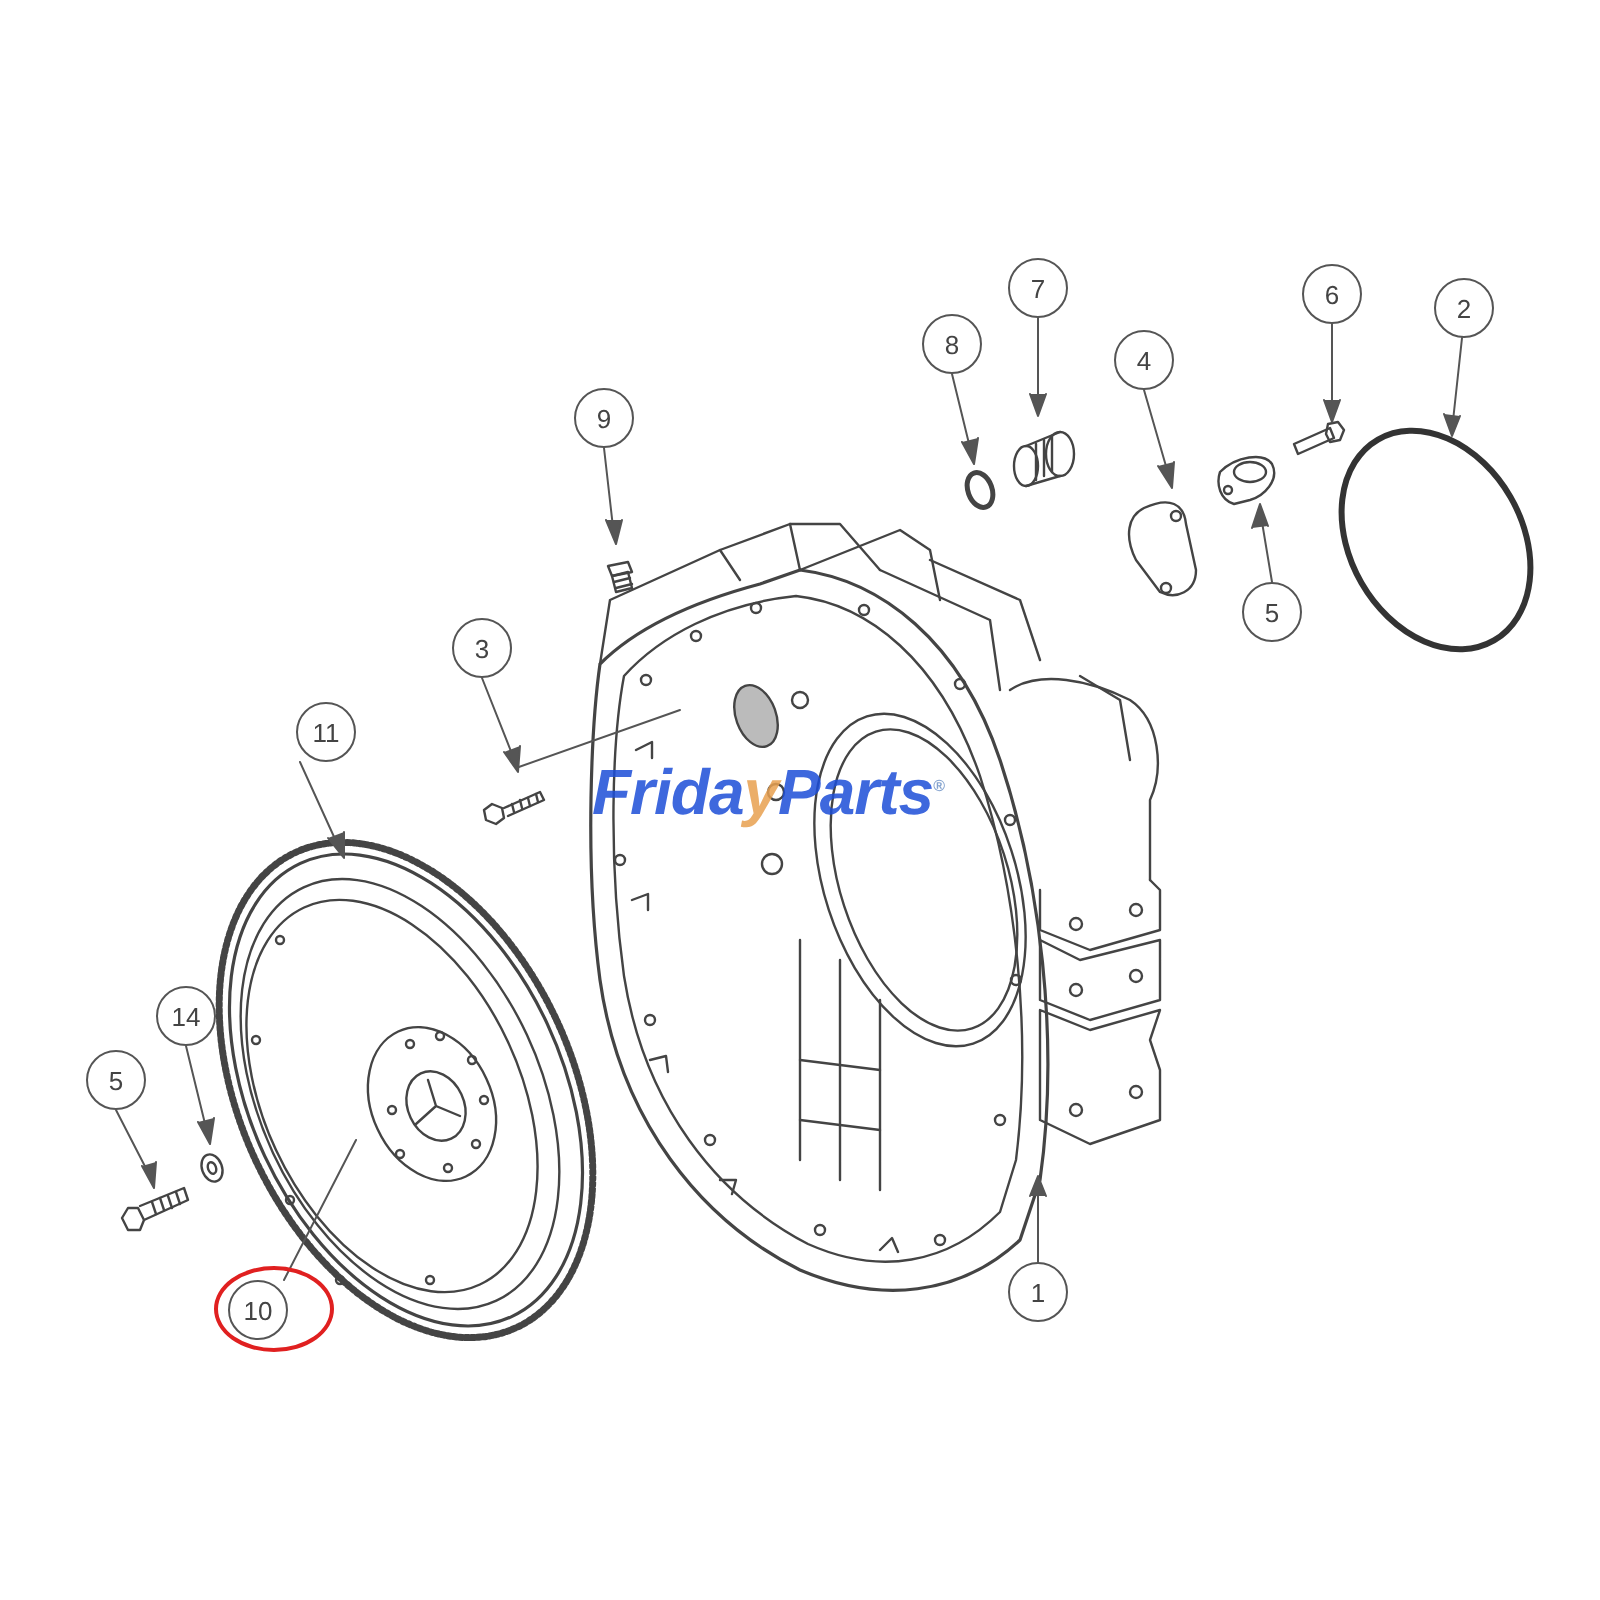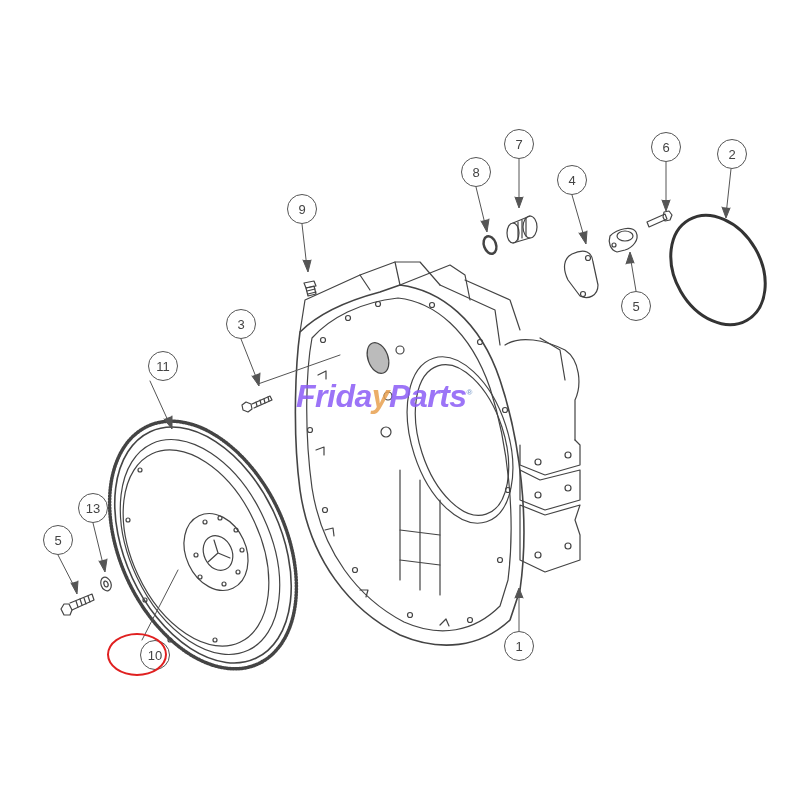--- a/index.html
+++ b/index.html
@@ -7,21 +7,21 @@
          font-family: "Liberation Sans", sans-serif; }
   #diagram { position: absolute; left: 0; top: 0; width: 800px; height: 800px; }
   .callout { position: absolute; width: 30px; height: 30px; border: 1px solid #555;
              border-radius: 50%; background: #fff; color: #444; font-size: 13px;
              display: flex; align-items: center; justify-content: center; box-sizing: border-box;
              font-family: "Liberation Sans", sans-serif; }
   .highlight-ring { position: absolute; border: 2px solid #e02020; border-radius: 50%; box-sizing: border-box; }
   .watermark { position: absolute; left: 296px; top: 378px; font-size: 32px; font-weight: bold;
                font-style: italic; color: #6f93c6; opacity: 0.85; letter-spacing: -0.5px;
                font-family: "Liberation Sans", sans-serif; white-space: nowrap; }
-  .watermark .b { color: #8b5cf6; }
+  .watermark .b { color: #1d4ed8; }
   .watermark .check { color: #e8a050; }
   .watermark .reg { font-size: 8px; vertical-align: super; font-style: normal; }
 </style>
 </head>
 <body>
 
 <div id="diagram">
   <svg width="800" height="800" viewBox="0 0 800 800" fill="none" stroke="#444" stroke-width="1.2" stroke-linejoin="round" stroke-linecap="round">
 
     <g>
@@ -210,28 +210,28 @@
     </div>
   <div class="callout" style="left:504px;top:129px">
       <span>7</span>
     </div>
   <div class="callout" style="left:461px;top:157px">
       <span>8</span>
     </div>
   <div class="callout" style="left:287px;top:194px">
       <span>9</span>
     </div>
-  <div class="callout" style="left:140px;top:640px">
+  <div class="callout" style="left:114px;top:640px">
       <span>10</span>
     </div>
   <div class="callout" style="left:148px;top:351px">
       <span>11</span>
     </div>
   <div class="callout" style="left:43px;top:525px">
       <span>5</span>
     </div>
   <div class="callout" style="left:78px;top:493px">
-      <span>13</span>
+      <span>14</span>
     </div>
 
   
   <div class="highlight-ring" style="left:107px;top:633px;width:60px;height:43px"></div>
 </div>
 
 </body></html>

